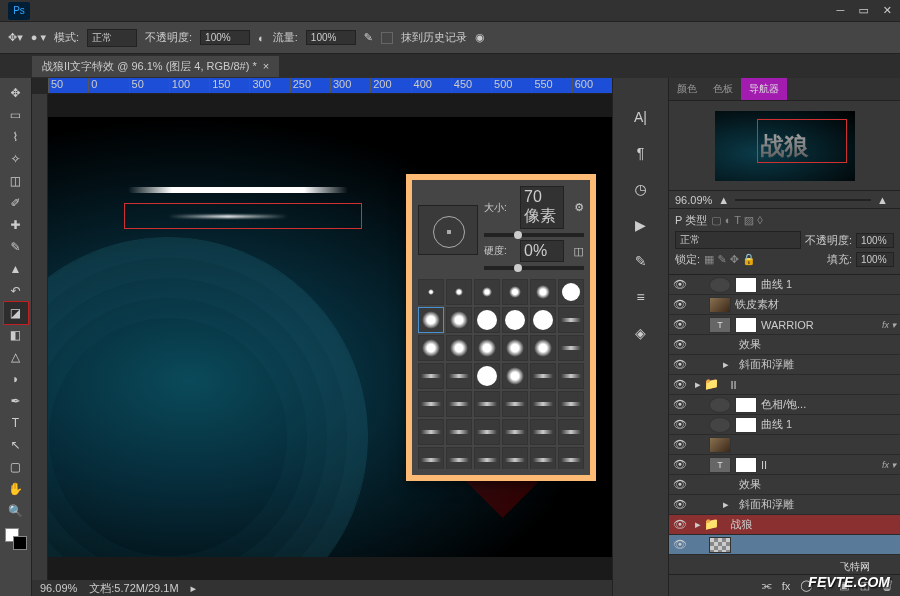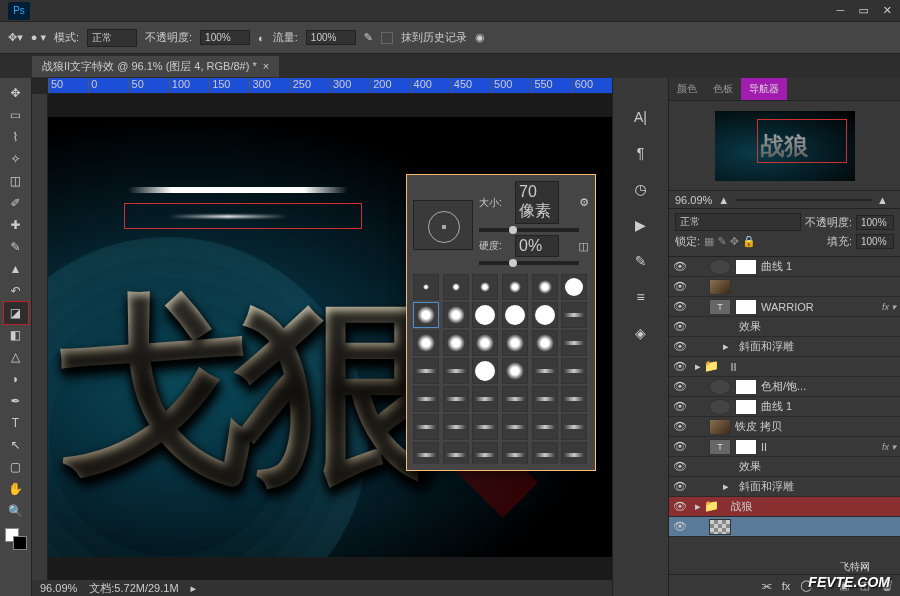--- a/index.html
+++ b/index.html
@@ -28,21 +28,21 @@
 .ruler-v{position:absolute;top:16px;left:0;width:16px;bottom:16px;background:#3a3a3a;border-right:1px solid #222}
 .canvas{position:absolute;top:16px;left:16px;right:0;bottom:16px;background:#1a1a1a;display:flex;align-items:center;justify-content:center}
 .artwork{width:620px;height:440px;background:radial-gradient(ellipse at 25% 60%,#0a4a5a 0%,#062a38 30%,#000 70%);position:relative;overflow:hidden}
 .rings{position:absolute;left:-80px;top:120px;width:400px;height:400px;border-radius:50%;border:1px solid rgba(80,180,200,.15);box-shadow:inset 0 0 0 20px rgba(80,180,200,.04),inset 0 0 0 40px rgba(80,180,200,.04),inset 0 0 0 60px rgba(80,180,200,.04),inset 0 0 0 80px rgba(80,180,200,.04)}
 .metal-text{position:absolute;top:140px;left:10px;font-size:200px;font-weight:900;font-family:"SimHei",sans-serif;background:linear-gradient(180deg,#8a8070 0%,#c8c0a8 20%,#5a5040 50%,#9a9078 70%,#3a3020 100%);-webkit-background-clip:text;color:transparent;text-shadow:2px 4px 8px rgba(0,0,0,.8);letter-spacing:-20px;filter:drop-shadow(0 6px 4px #000)}
 .roman{position:absolute;top:160px;right:30px;font-size:90px;font-family:serif;color:#888;font-weight:bold}
 .streak1{position:absolute;top:70px;left:80px;width:220px;height:6px;background:linear-gradient(90deg,transparent,#fff 20%,#fff 80%,transparent);border-radius:3px;filter:blur(.5px)}
 .streak2{position:absolute;top:98px;left:120px;width:120px;height:3px;background:linear-gradient(90deg,transparent,#fff,transparent);border-radius:2px;filter:blur(1px)}
 .redbox{position:absolute;top:86px;left:76px;width:238px;height:26px;border:1px solid #d03030}
 .redshape{position:absolute;bottom:60px;right:80px;width:80px;height:50px;background:rgba(120,0,0,.4);transform:rotate(45deg)}
-.brush-panel{position:absolute;top:80px;left:358px;width:190px;background:#454545;border:1px solid #fdba74;box-shadow:0 4px 12px rgba(0,0,0,.5);padding:6px}
+.brush-panel{position:absolute;top:80px;left:358px;width:190px;background:#454545;border:6px solid #fdba74;box-shadow:0 4px 12px rgba(0,0,0,.5);padding:6px}
 .bp-row{display:flex;align-items:center;gap:6px;margin-bottom:4px}
 .bp-preview{width:60px;height:50px;background:#3a3a3a;border:1px solid #222;position:relative}
 .bp-circle{position:absolute;top:10px;left:14px;width:32px;height:32px;border:1px solid #aaa;border-radius:50%}
 .bp-cross{position:absolute;top:24px;left:28px;width:4px;height:4px;background:#aaa}
 .bp-label{font-size:10px;width:30px}
 .bp-val{background:#323232;border:1px solid #222;width:44px;font-size:16px;padding:1px 3px}
 .bp-slider{width:100px;height:4px;background:#222;position:relative;margin:3px 0}
 .bp-slider::after{content:"";position:absolute;width:8px;height:8px;background:#ccc;border-radius:50%;top:-2px;left:30%}
 .bp-grid{display:grid;grid-template-columns:repeat(6,1fr);gap:2px;margin-top:6px;max-height:190px;overflow:hidden}
 .bp-thumb{width:26px;height:26px;background:#3a3a3a;display:flex;align-items:center;justify-content:center;border:1px solid #333}
@@ -163,21 +163,20 @@
         <span>450</span>
         <span>500</span>
         <span>550</span>
         <span>600</span>
       </div>
     <div class="ruler-v"></div>
     <div class="canvas">
       <div class="artwork">
         <div class="rings"></div>
         <div class="redshape"></div>
-        <div class="metal-text">戈狠</div>
         <div class="roman">II</div>
         <div class="streak1"></div>
         <div class="streak2"></div>
         <div class="redbox"></div>
       </div>
 
       <div class="brush-panel">
         <div class="bp-row">
           <div class="bp-preview">
             <div class="bp-circle"></div>
@@ -359,20 +358,24 @@
     </div>
     <div class="nav-zoom">
       <span>96.09%</span>
       <span style="margin:0 6px">▲</span>
       <div style="flex:1;height:2px;background:#222"></div>
       <span style="margin:0 6px">▲</span>
     </div>
 
     <div class="layers-opts">
       <div class="lo-row">
+        <span>P 类型</span>
+        <span class="lo-icons">▢ ◐ T ▨ ◊</span>
+      </div>
+      <div class="lo-row">
         <span class="lo-sel">正常</span>
         <span>不透明度:</span>
         <span class="opt-input" style="width:38px">100%</span>
       </div>
       <div class="lo-row">
         <span>锁定:</span>
         <span class="lo-icons">▦ ✎ ✥ 🔒</span>
         <span style="margin-left:auto">填充:</span>
         <span class="opt-input" style="width:38px">100%</span>
       </div>
@@ -382,20 +385,21 @@
           <span class="eye">👁</span>
           <span style="width: 14px;"></span>
           <span class="ly-thumb adj"></span>
           <span class="ly-thumb mask"></span>
           <span class="ly-name">曲线 1</span>
         </div>
         <div class="layer">
           <span class="eye">👁</span>
           <span style="width: 14px;"></span>
           <span class="ly-thumb img"></span>
+          <span class="ly-name">铁皮素材</span>
         </div>
         <div class="layer">
           <span class="eye">👁</span>
           <span style="width: 14px;"></span>
           <span class="ly-thumb txt">T</span>
           <span class="ly-thumb mask"></span>
           <span class="ly-name">WARRIOR</span>
           <span class="ly-fx">fx ▾</span>
         </div>
         <div class="layer">
@@ -428,21 +432,20 @@
           <span class="eye">👁</span>
           <span style="width: 14px;"></span>
           <span class="ly-thumb adj"></span>
           <span class="ly-thumb mask"></span>
           <span class="ly-name">曲线 1</span>
         </div>
         <div class="layer">
           <span class="eye">👁</span>
           <span style="width: 14px;"></span>
           <span class="ly-thumb img"></span>
-          <span class="ly-name">铁皮 拷贝</span>
         </div>
         <div class="layer">
           <span class="eye">👁</span>
           <span style="width: 14px;"></span>
           <span class="ly-thumb txt">T</span>
           <span class="ly-thumb mask"></span>
           <span class="ly-name">II</span>
           <span class="ly-fx">fx ▾</span>
         </div>
         <div class="layer">

